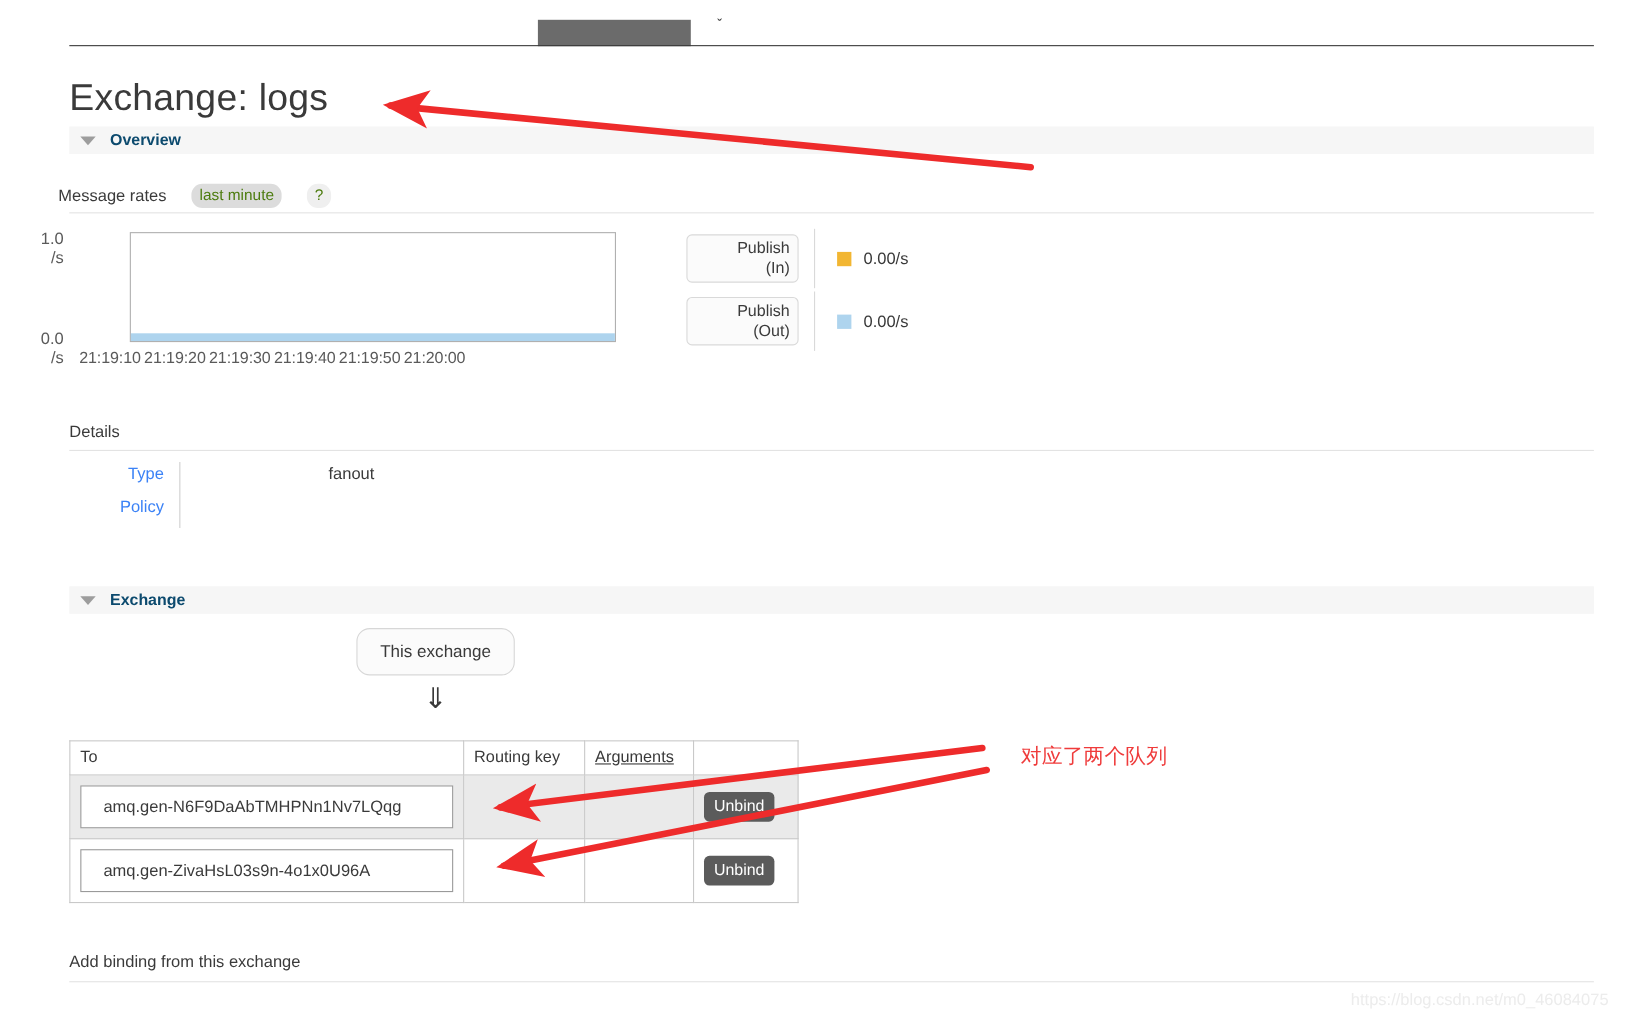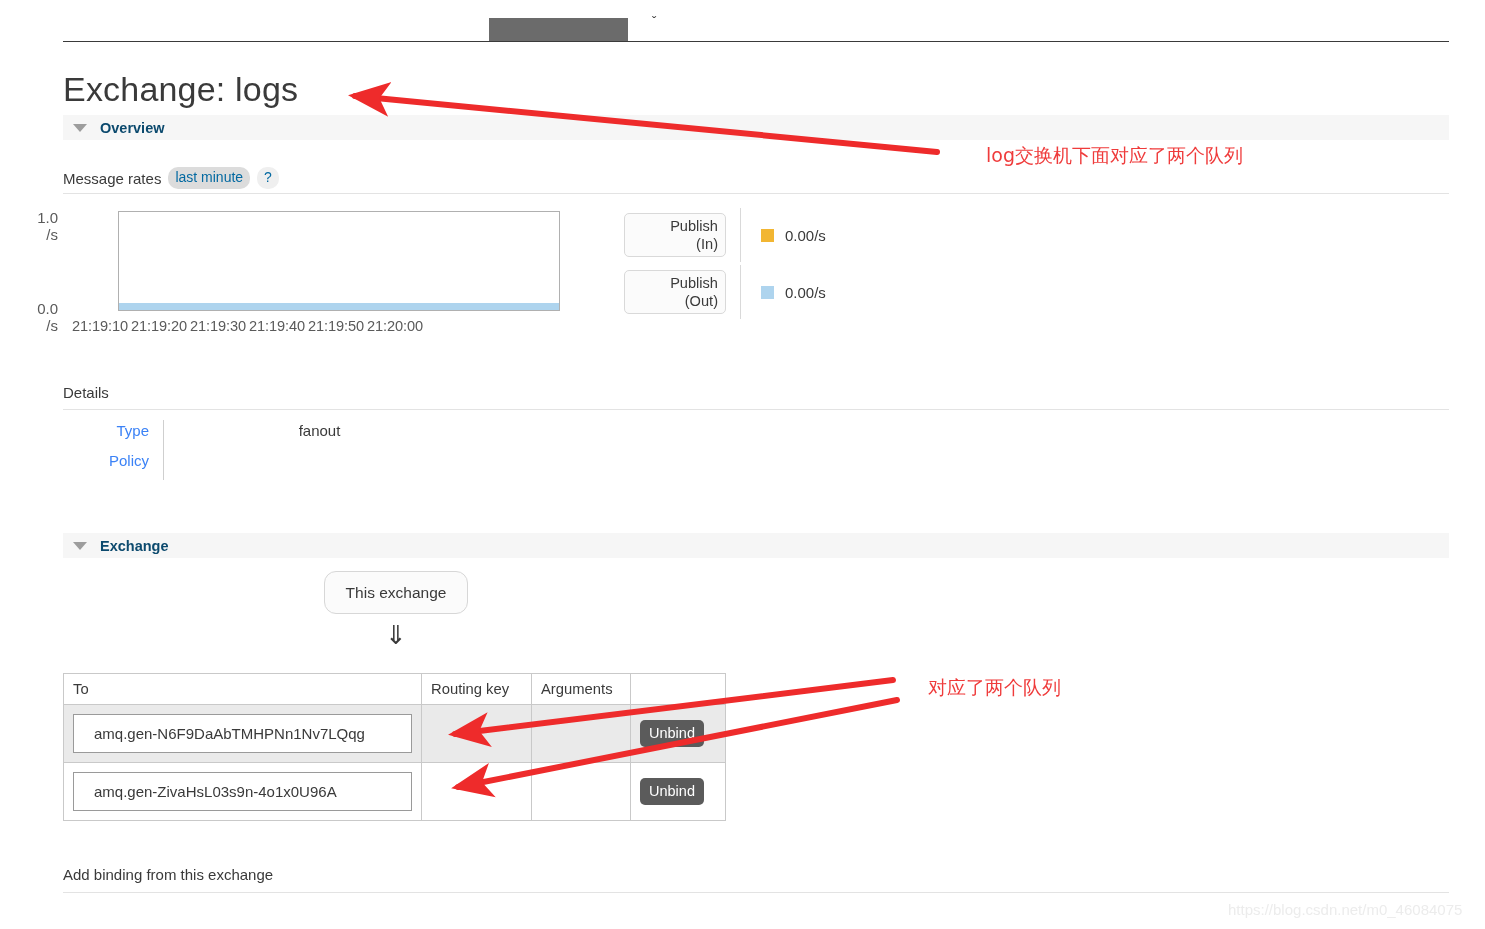--- a/index.html
+++ b/index.html
@@ -54,26 +54,26 @@
     border-left: 7px solid transparent;
     border-right: 7px solid transparent;
     border-top: 8px solid #9d9d9d;
   }
   .section-bar .sec-label {
     font-size: 14.5px; font-weight: bold; color: #0c4a6e;
   }
 
   
   .rates-row {
-    position: absolute; left: 63px; top: 167px;
-    display: flex; align-items: center; gap: 7px;
+    position: absolute; left: 53px; top: 167px;
+    display: flex; align-items: center; gap: 23px;
   }
   .rates-row .rates-label { font-size: 15px; color: #3a3a3a; }
   .chip {
-    font-size: 14px; color: #0369a1;
+    font-size: 14px; color: #4d7c0f;
     padding: 2px 7px 3px 7px; border-radius: 10px; line-height: 17px;
   }
   .chip.on  { background: #dcdcdc; }
   .chip.off { background: #efefef; }
   .rates-underline {
     position: absolute; left: 63px; top: 193px; width: 1386px; height: 1px;
     background: #e3e3e3;
   }
   .y-top, .y-bot {
     position: absolute; left: 0; width: 58px; text-align: right;
@@ -146,21 +146,21 @@
   table.bindings th, table.bindings td {
     border: 1px solid #c9c9c9; font-size: 14.8px; color: #3a3a3a;
     font-weight: normal; text-align: left; vertical-align: middle;
   }
   table.bindings th { padding: 6px 9px; height: 31px; background: #ffffff; }
   table.bindings td { padding: 6px 9px; height: 58px; }
   table.bindings tr.odd td { background: #eaeaea; }
   table.bindings tr.even td { background: #ffffff; }
   .col-to   { width: 358px; }
   .col-rk   { width: 110px; }
-  .col-args { width: 99px; }
+  .col-args { width: 99px; text-decoration: underline; }
   .col-act  { width: 95px; }
   .queue-box {
     display: block; border: 1px solid #9a9a9a; background: #ffffff;
     padding: 10px 10px 10px 20px; font-size: 15px; color: #3a3a3a;
     white-space: nowrap;
   }
   .unbind-btn {
     display: inline-block; background: #5b5b5b; color: #ffffff;
     border: none; border-radius: 5px; padding: 5px 9px 6px 9px;
     font-size: 14.5px; font-family: inherit; cursor: pointer;
@@ -306,18 +306,17 @@
     <defs>
       <marker id="ah" viewBox="0 0 12 12" refX="10" refY="6" markerWidth="7" markerHeight="7" orient="auto-start-reverse">
         <path d="M 12 6 L 0 1 L 3 6 L 0 11 z" fill="#ee2b2b"></path>
       </marker>
     </defs>
     <line x1="937" y1="152" x2="355" y2="96" stroke="#ee2b2b" stroke-width="6" stroke-linecap="round" marker-end="url(#ah)"></line>
     <line x1="893" y1="680" x2="455" y2="734" stroke="#ee2b2b" stroke-width="6" stroke-linecap="round" marker-end="url(#ah)"></line>
     <line x1="897" y1="700" x2="458" y2="787" stroke="#ee2b2b" stroke-width="6" stroke-linecap="round" marker-end="url(#ah)"></line>
   </svg>
 
-  <div class="anno-text anno-1" style="color: rgb(239, 59, 59);">log交换机下面对应了两个队列</div>
   <div class="anno-text anno-2" style="color: rgb(239, 59, 59);">对应了两个队列</div>
 
   <div class="watermark">https://blog.csdn.net/m0_46084075</div>
 
 </div>
 
 </body></html>

